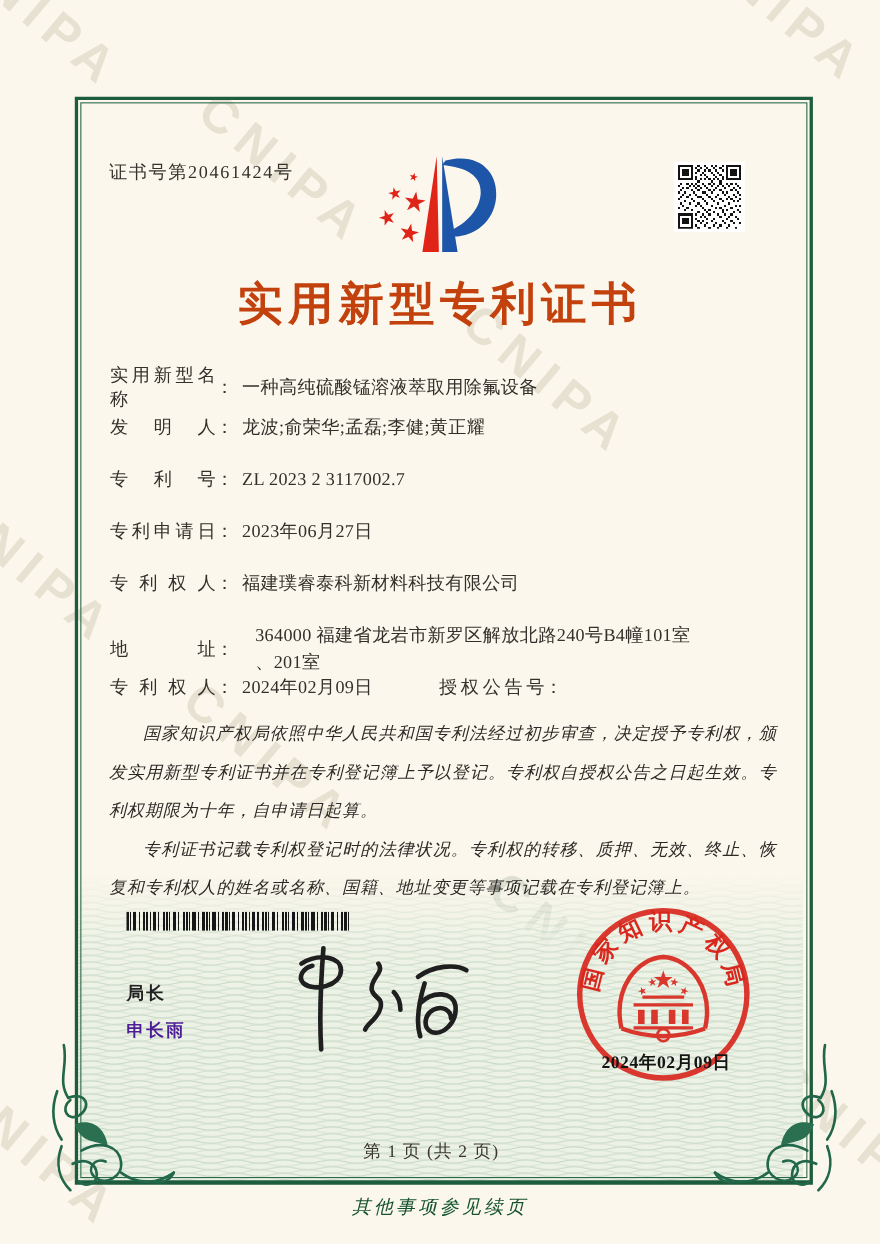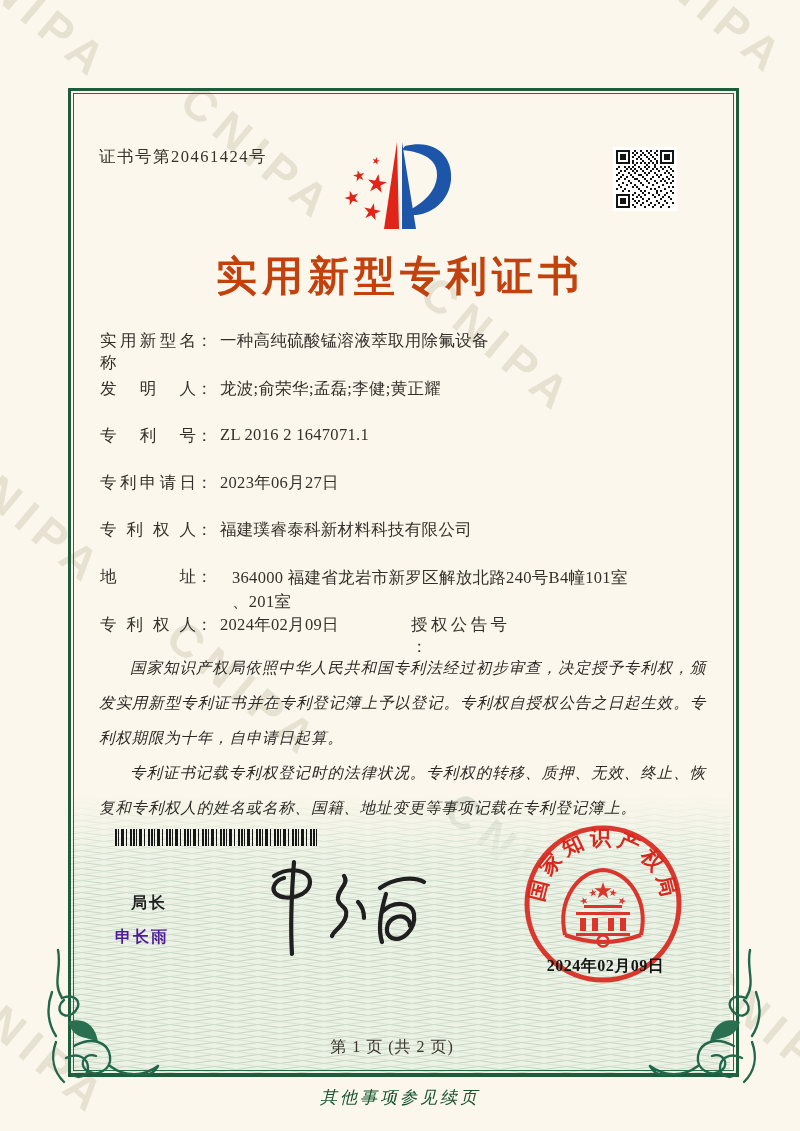--- a/index.html
+++ b/index.html
@@ -22,36 +22,36 @@
   .flourish{position:absolute;z-index:4;}
   .flourish.left{left:44px;top:948px;}
   .flourish.right{left:646px;top:948px;transform:scaleX(-1);}
   
   .cert-no{position:absolute;left:99px;top:146px;font-size:16.5px;letter-spacing:1.5px;color:#35322d;z-index:3;}
   .logo{position:absolute;left:344px;top:127px;z-index:3;}
   .qr{position:absolute;left:613px;top:147px;z-index:3;background:#fff;padding:3px;}
   .title{position:absolute;left:0;right:0;top:249px;text-align:center;font-size:41px;font-weight:bold;
          letter-spacing:5px;color:#c2410c;z-index:3;}
   
-  .row{position:absolute;left:100px;display:flex;align-items:flex-start;z-index:3;font-size:16.5px;color:#33302b;}
+  .row{position:absolute;left:100px;display:flex;align-items:center;z-index:3;font-size:16.5px;color:#33302b;}
   .f-label{display:inline-block;width:96px;text-align:justify;text-align-last:justify;flex:none;}
   .f-colon{display:inline-block;width:24px;flex:none;}
   .f-value{letter-spacing:0.3px;}
   .pre{white-space:pre-line;max-width:470px;line-height:24px;margin-left:12px;}
-  .grp2{position:absolute;left:311px;display:flex;flex-direction:column;}
+  .grp2{position:absolute;left:299px;display:flex;}
   
   .paras{position:absolute;left:99px;top:650px;width:607px;font-size:15.5px;line-height:35px;
          text-align:justify;font-style:italic;color:#2c2a26;z-index:3;letter-spacing:0.8px;}
   .paras p{margin:0;text-indent:2em;}
   
   .barcode{position:absolute;left:115px;top:829px;width:203px;height:17px;z-index:3;
     background:repeating-linear-gradient(90deg,#161616 0 2px,transparent 2px 3px,#161616 3px 4px,
     transparent 4px 6px,#161616 6px 9px,transparent 9px 11px,#161616 11px 12px,transparent 12px 15px,
     #161616 15px 17px,transparent 17px 18px);}
-  .sig-title{position:absolute;left:131px;top:893px;font-family:Liberation Sans, sans-serif;
+  .sig-title{position:absolute;left:115px;top:893px;font-family:Liberation Sans, sans-serif;
              font-weight:bold;font-size:16px;letter-spacing:2px;color:#222;z-index:3;}
   .sig-name{position:absolute;left:115px;top:927px;font-family:"Liberation Sans","DejaVu Sans",sans-serif;
             font-weight:bold;font-size:16px;letter-spacing:2px;color:#4c1d95;z-index:3;}
   .sig-script{position:absolute;left:232px;top:850px;z-index:3;}
   .seal{position:absolute;left:520px;top:821px;z-index:5;}
   .seal-date{position:absolute;left:533px;top:956px;width:145px;text-align:center;font-size:16px;
              font-weight:bold;color:#141414;letter-spacing:0.5px;z-index:6;}
   .page-indicator{position:absolute;left:0;right:16px;top:1037px;text-align:center;font-size:16px;
                   color:#3a362f;z-index:4;letter-spacing:1px;}
   .note{position:absolute;left:0;right:0;top:1086px;text-align:center;font-size:17px;font-style:italic;
@@ -174,21 +174,21 @@
     <span class="f-value">一种高纯硫酸锰溶液萃取用除氟设备</span>
   </div>
   <div class="row" style="top:378px">
     <span class="f-label">发明人</span>
     <span class="f-colon">：</span>
     <span class="f-value">龙波;俞荣华;孟磊;李健;黄正耀</span>
   </div>
   <div class="row" style="top:425px">
     <span class="f-label">专利号</span>
     <span class="f-colon">：</span>
-    <span class="f-value">ZL 2016 2 1647071.1</span>
+    <span class="f-value">ZL 2023 2 3117002.7</span>
   </div>
   <div class="row" style="top:472px">
     <span class="f-label">专利申请日</span>
     <span class="f-colon">：</span>
     <span class="f-value">2023年06月27日</span>
   </div>
   <div class="row" style="top:519px">
     <span class="f-label">专利权人</span>
     <span class="f-colon">：</span>
     <span class="f-value">福建璞睿泰科新材料科技有限公司</span>

